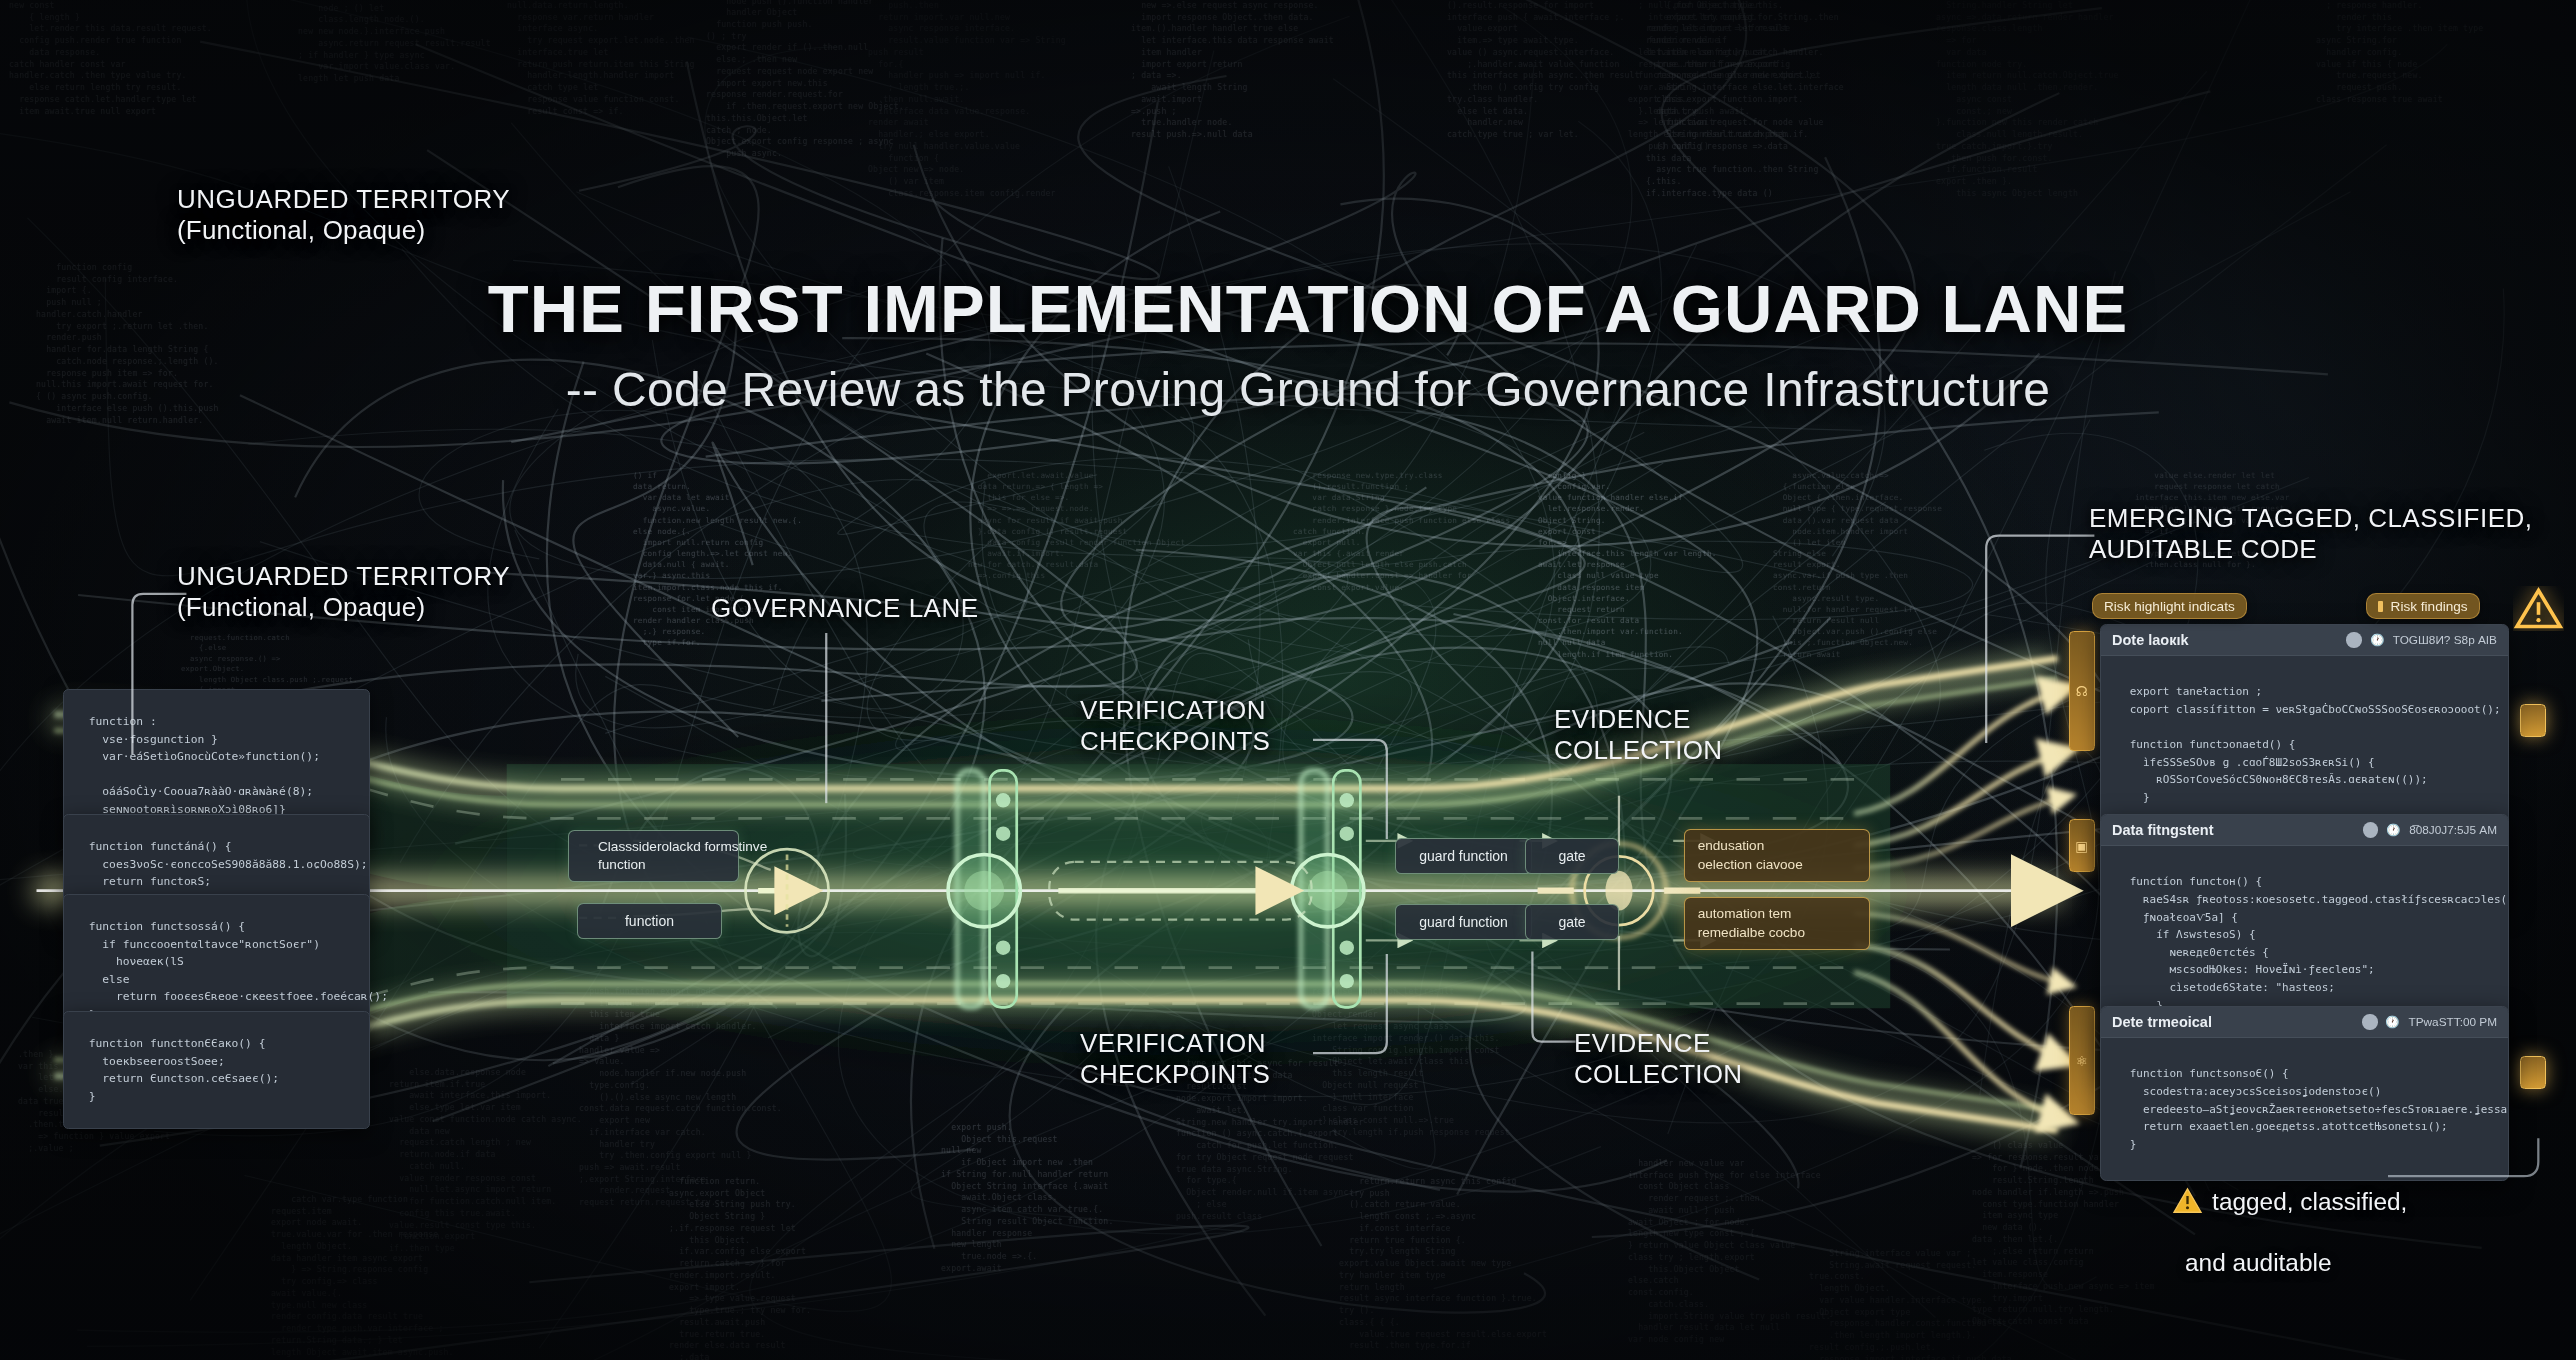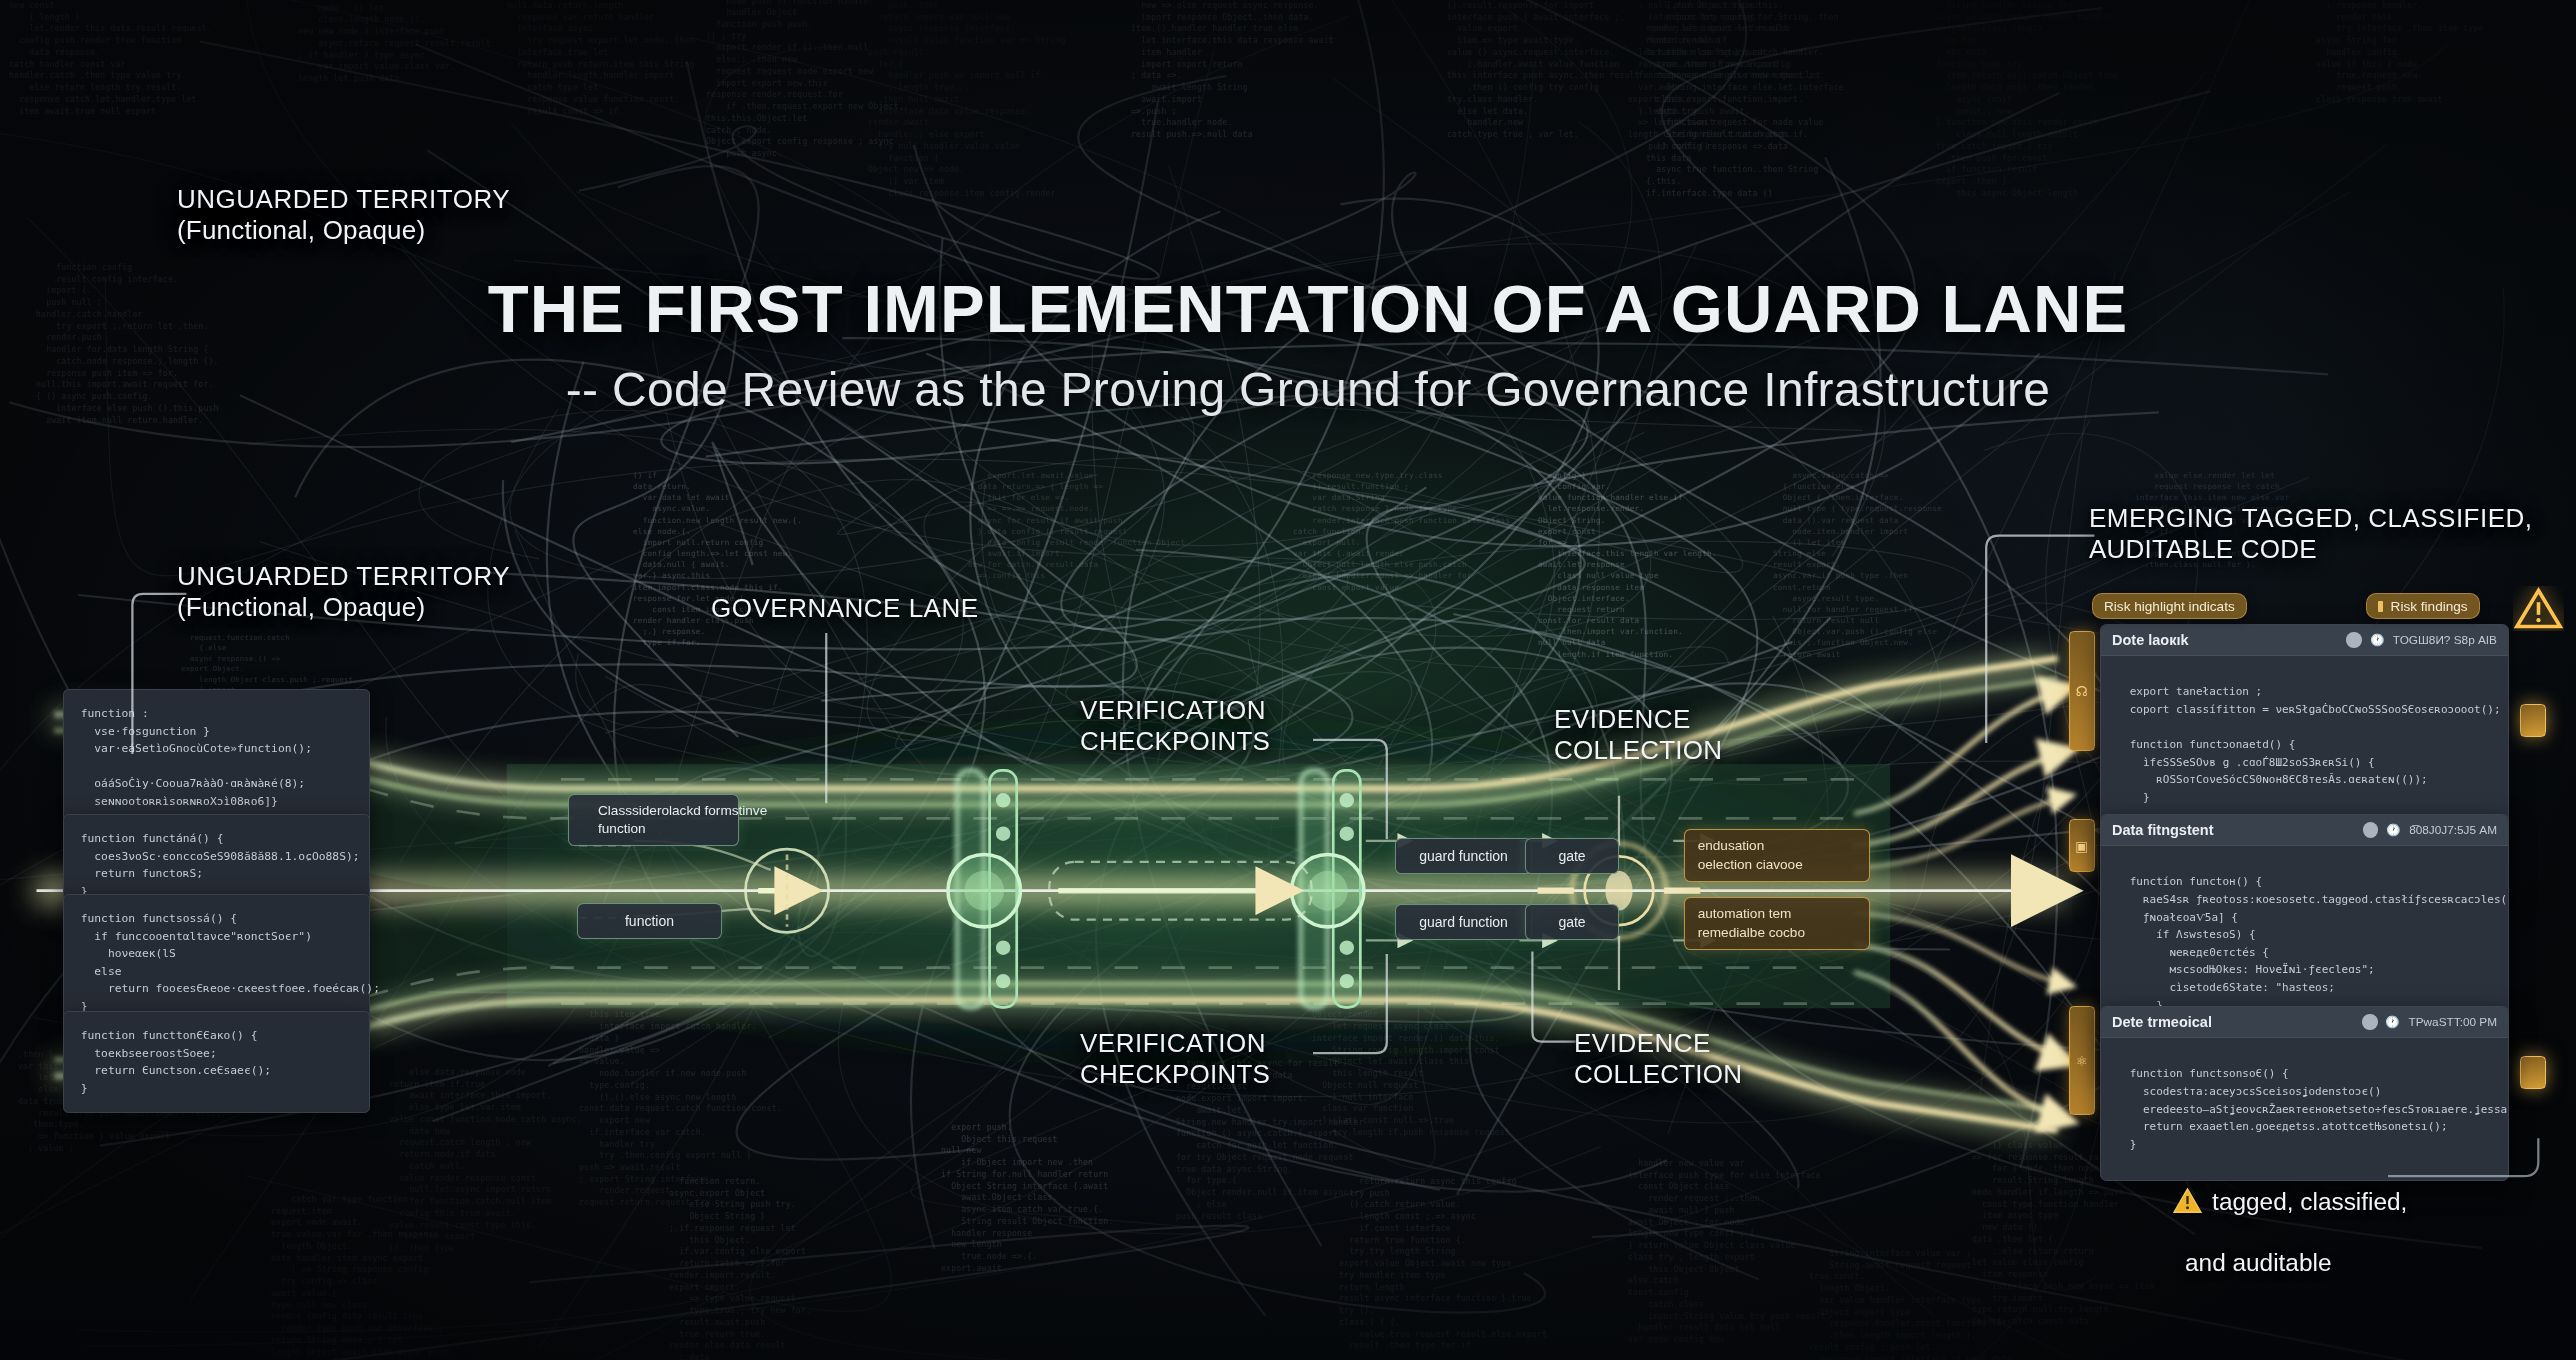--- a/index.html
+++ b/index.html
@@ -34,21 +34,21 @@
   
   .anno{position:absolute;color:#f2f4f7;z-index:45;
     text-shadow:0 1.8px 9px rgba(0,0,0,.95),0 0 20px rgba(0,0,0,.85);}
   .anno .l1{font-size:26px;letter-spacing:0.5px;line-height:1.18;white-space:pre;}
   .anno .l2{font-size:26px;letter-spacing:0.2px;line-height:1.2;white-space:pre;}
   .leader{position:absolute;z-index:44;border-color:rgba(226,232,238,.72);}
 
   
   .lcard{position:absolute;z-index:42;background:#262c35;border:0.9px solid #39414c;border-radius:5.4px;
     padding:11px 12.7px;box-shadow:0 5.4px 20px rgba(0,0,0,.55);}
-  .lcard pre{margin:4px;font-family:"DejaVu Sans Mono", monospace;font-size:11.3px;line-height:1.55;
+  .lcard pre{margin:12px;font-family:"DejaVu Sans Mono", monospace;font-size:11.3px;line-height:1.55;
     color:#c2ccd6;white-space:pre;}
 
   
   .pipe{position:absolute;z-index:30;}
   .pillbox{position:absolute;z-index:36;background:rgba(40,48,56,.92);border:0.9px solid rgba(168,216,176,.55);
     border-radius:6.3px;color:#e8eef0;font-size:13.6px;line-height:1.3;padding:7.2px 12.7px;
     box-shadow:0 0 12.7px rgba(120,200,140,.18);white-space:pre;}
   .pill-sm{font-size:14px;padding:8.1px 18px;text-align:center;}
   .goldbox{position:absolute;z-index:36;background:rgba(72,54,26,.92);border:0.9px solid rgba(226,182,86,.75);
     border-radius:6.3px;color:#f0e3c4;font-size:13.6px;line-height:1.35;padding:7.2px 12.7px;
@@ -781,21 +781,21 @@
       <path d="M1850,930 L1895,930"></path>
       <path d="M1850,1040 L1895,1040"></path>
     </g>
 
     <g stroke="rgba(214,232,200,0.5)" stroke-width="2.5" fill="none" stroke-dasharray="9 7">
       <path d="M640,935 L700,935"></path>
       <path d="M640,1015 L700,1015"></path>
     </g>
   </svg>
 
-  <div class="pillbox" style="left:568px;top:794px;width:127px;padding-left:29px;">Classsiderolackd formstinve
+  <div class="pillbox" style="left:568px;top:830px;width:127px;padding-left:29px;">Classsiderolackd formstinve
 function</div>
   <div class="pillbox pill-sm" style="left:577px;top:903px;width:107px;">function</div>
 
   <div class="pillbox pill-sm" style="left:1395px;top:838px;width:99px;">guard function</div>
   <div class="pillbox pill-sm" style="left:1395px;top:904px;width:99px;">guard function</div>
 
   <div class="pillbox pill-sm" style="left:1525px;top:838px;width:56px;">gate</div>
   <div class="pillbox pill-sm" style="left:1525px;top:904px;width:56px;">gate</div>
 
   <div class="goldbox" style="left:1684px;top:829px;width:159px;">endusation

